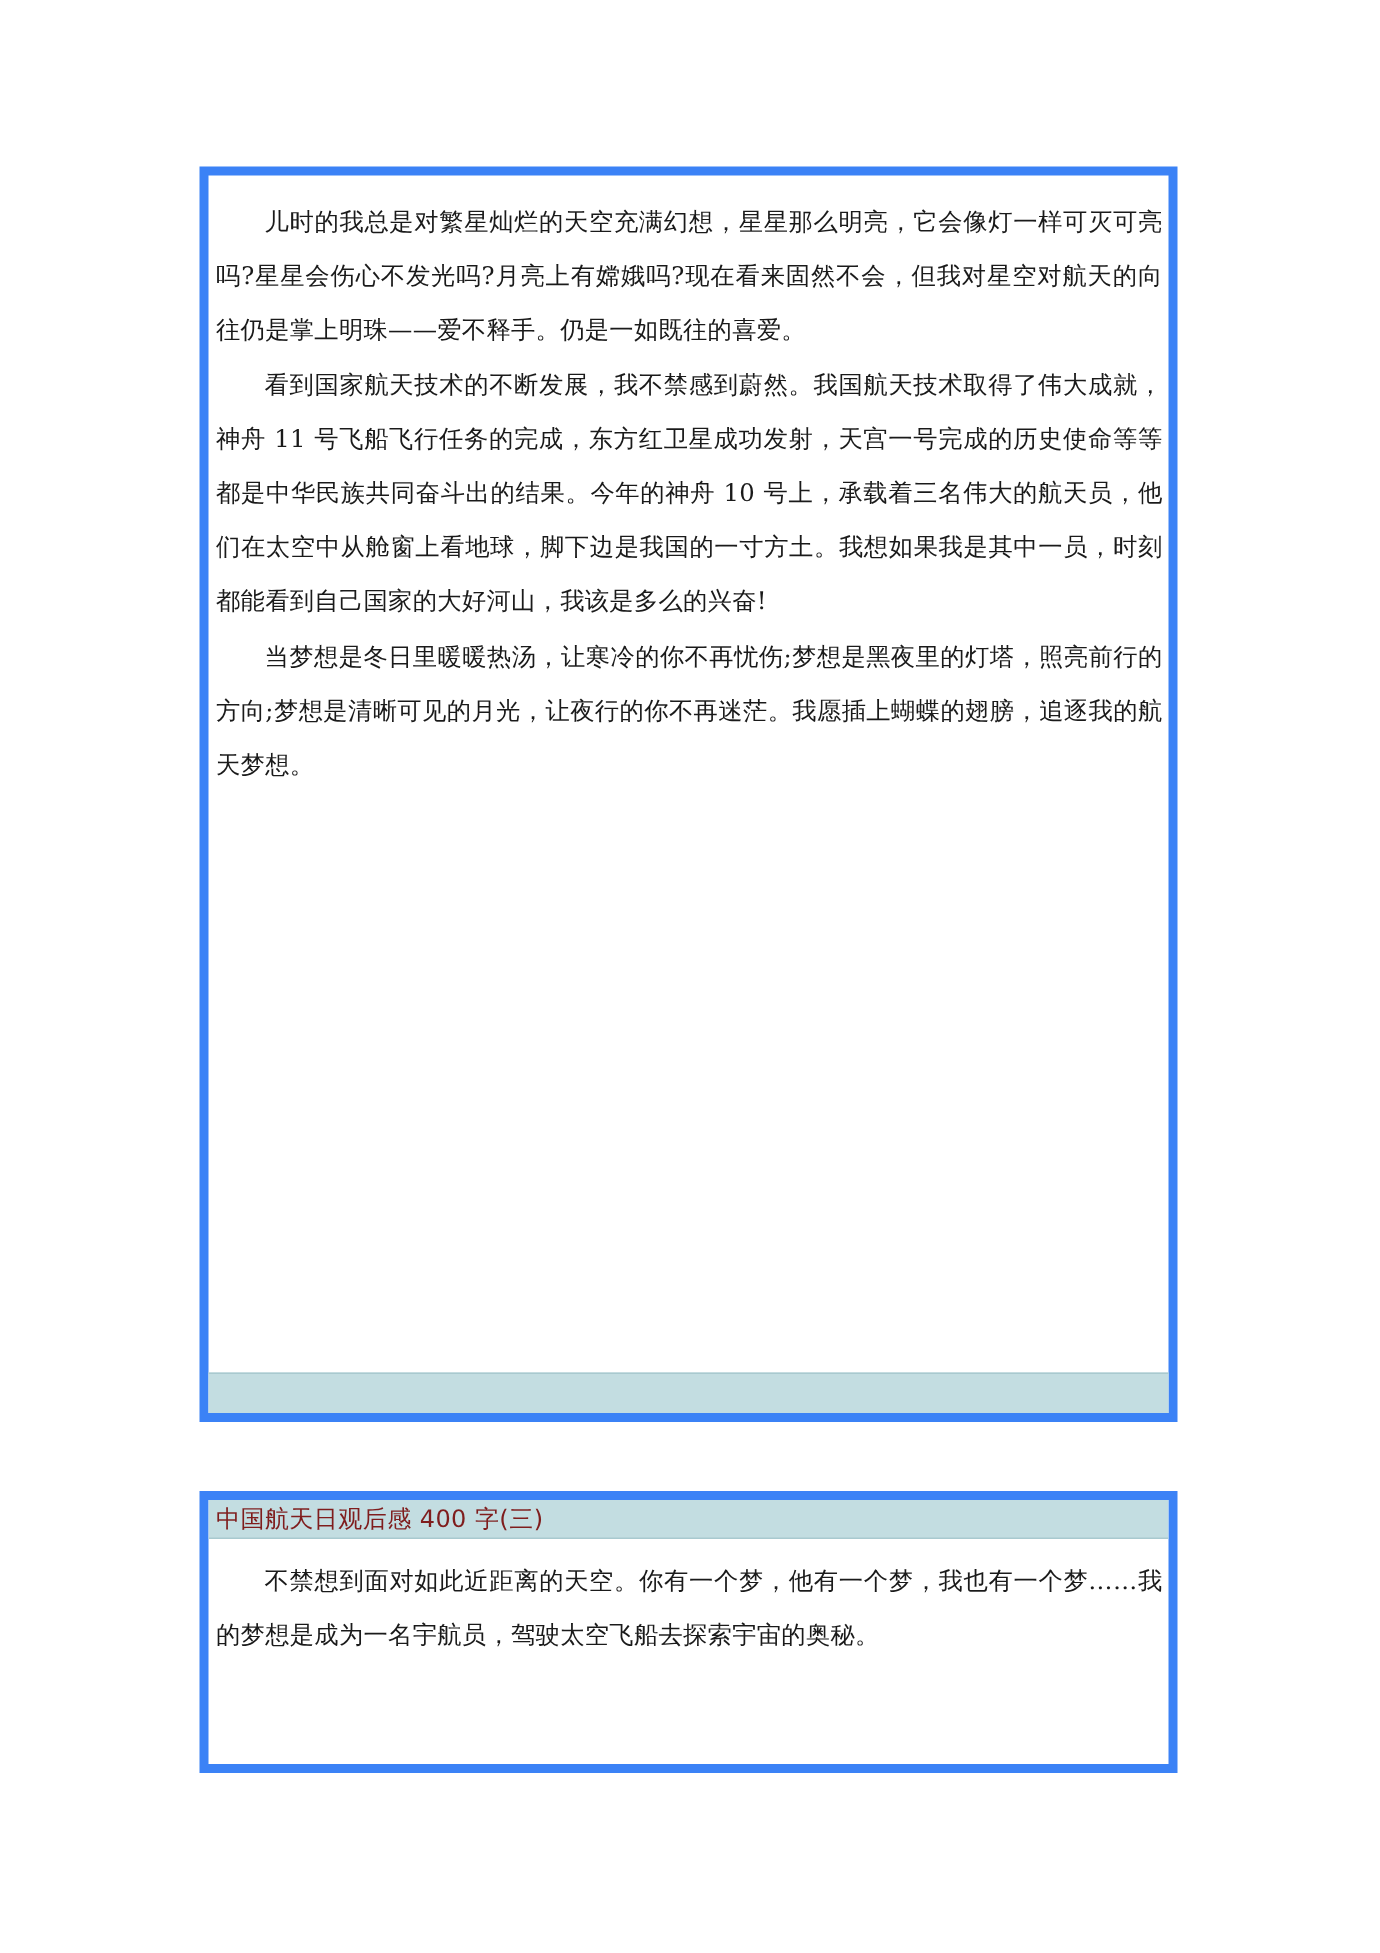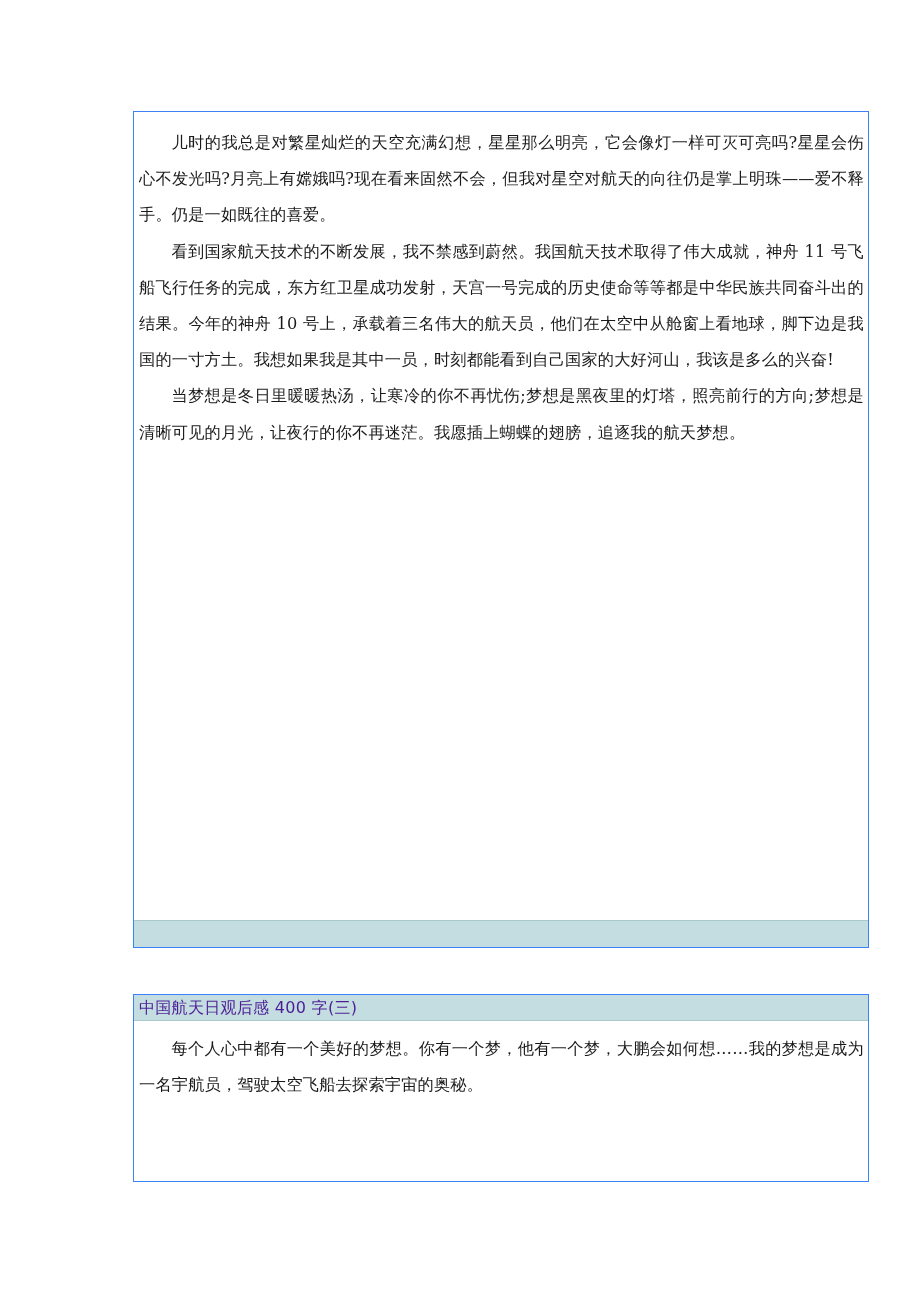--- a/index.html
+++ b/index.html
@@ -11,22 +11,22 @@
       width: 920px;
       height: 1302px;
       position: relative;
       overflow: hidden;
       font-family: "DejaVu Serif", "Liberation Serif", serif;
       color: #1a1a1a;
     }
     .box {
       position: absolute;
       left: 133px;
-      width: 736px;
-      border: 1px solid #3b82f6;
+      width: 652px;
+      border: 6px solid #3b82f6;
       background: #ffffff;
       box-sizing: border-box;
     }
     #box1 {
       top: 111px;
       height: 837px;
     }
     #box2 {
       top: 994px;
       height: 188px;
@@ -57,21 +57,21 @@
       height: 26px;
       background: #c3dde1;
       border-bottom: 1px solid #a9c9cf;
       box-sizing: border-box;
       padding-left: 5px;
     }
     .title-text {
       font-family: "DejaVu Sans", "Liberation Sans", sans-serif;
       font-size: 16px;
       line-height: 25px;
-      color: #4c1d95;
+      color: #7f1d1d;
       letter-spacing: 0.3px;
     }
     #box2 .content {
       padding-top: 10px;
     }
   </style>
 </head>
 <body>
 
 <div class="box" id="box1">
@@ -81,15 +81,15 @@
     <p class="para">当梦想是冬日里暖暖热汤，让寒冷的你不再忧伤;梦想是黑夜里的灯塔，照亮前行的方向;梦想是清晰可见的月光，让夜行的你不再迷茫。我愿插上蝴蝶的翅膀，追逐我的航天梦想。</p>
   </div>
   <div class="footer-band"></div>
 </div>
 
 <div class="box" id="box2">
   <div class="title-band">
     <span class="title-text">中国航天日观后感 400 字(三)</span>
   </div>
   <div class="content">
-    <p class="para">每个人心中都有一个美好的梦想。你有一个梦，他有一个梦，大鹏会如何想……我的梦想是成为一名宇航员，驾驶太空飞船去探索宇宙的奥秘。</p>
+    <p class="para">不禁想到面对如此近距离的天空。你有一个梦，他有一个梦，我也有一个梦……我的梦想是成为一名宇航员，驾驶太空飞船去探索宇宙的奥秘。</p>
   </div>
 </div>
 
 </body></html>

